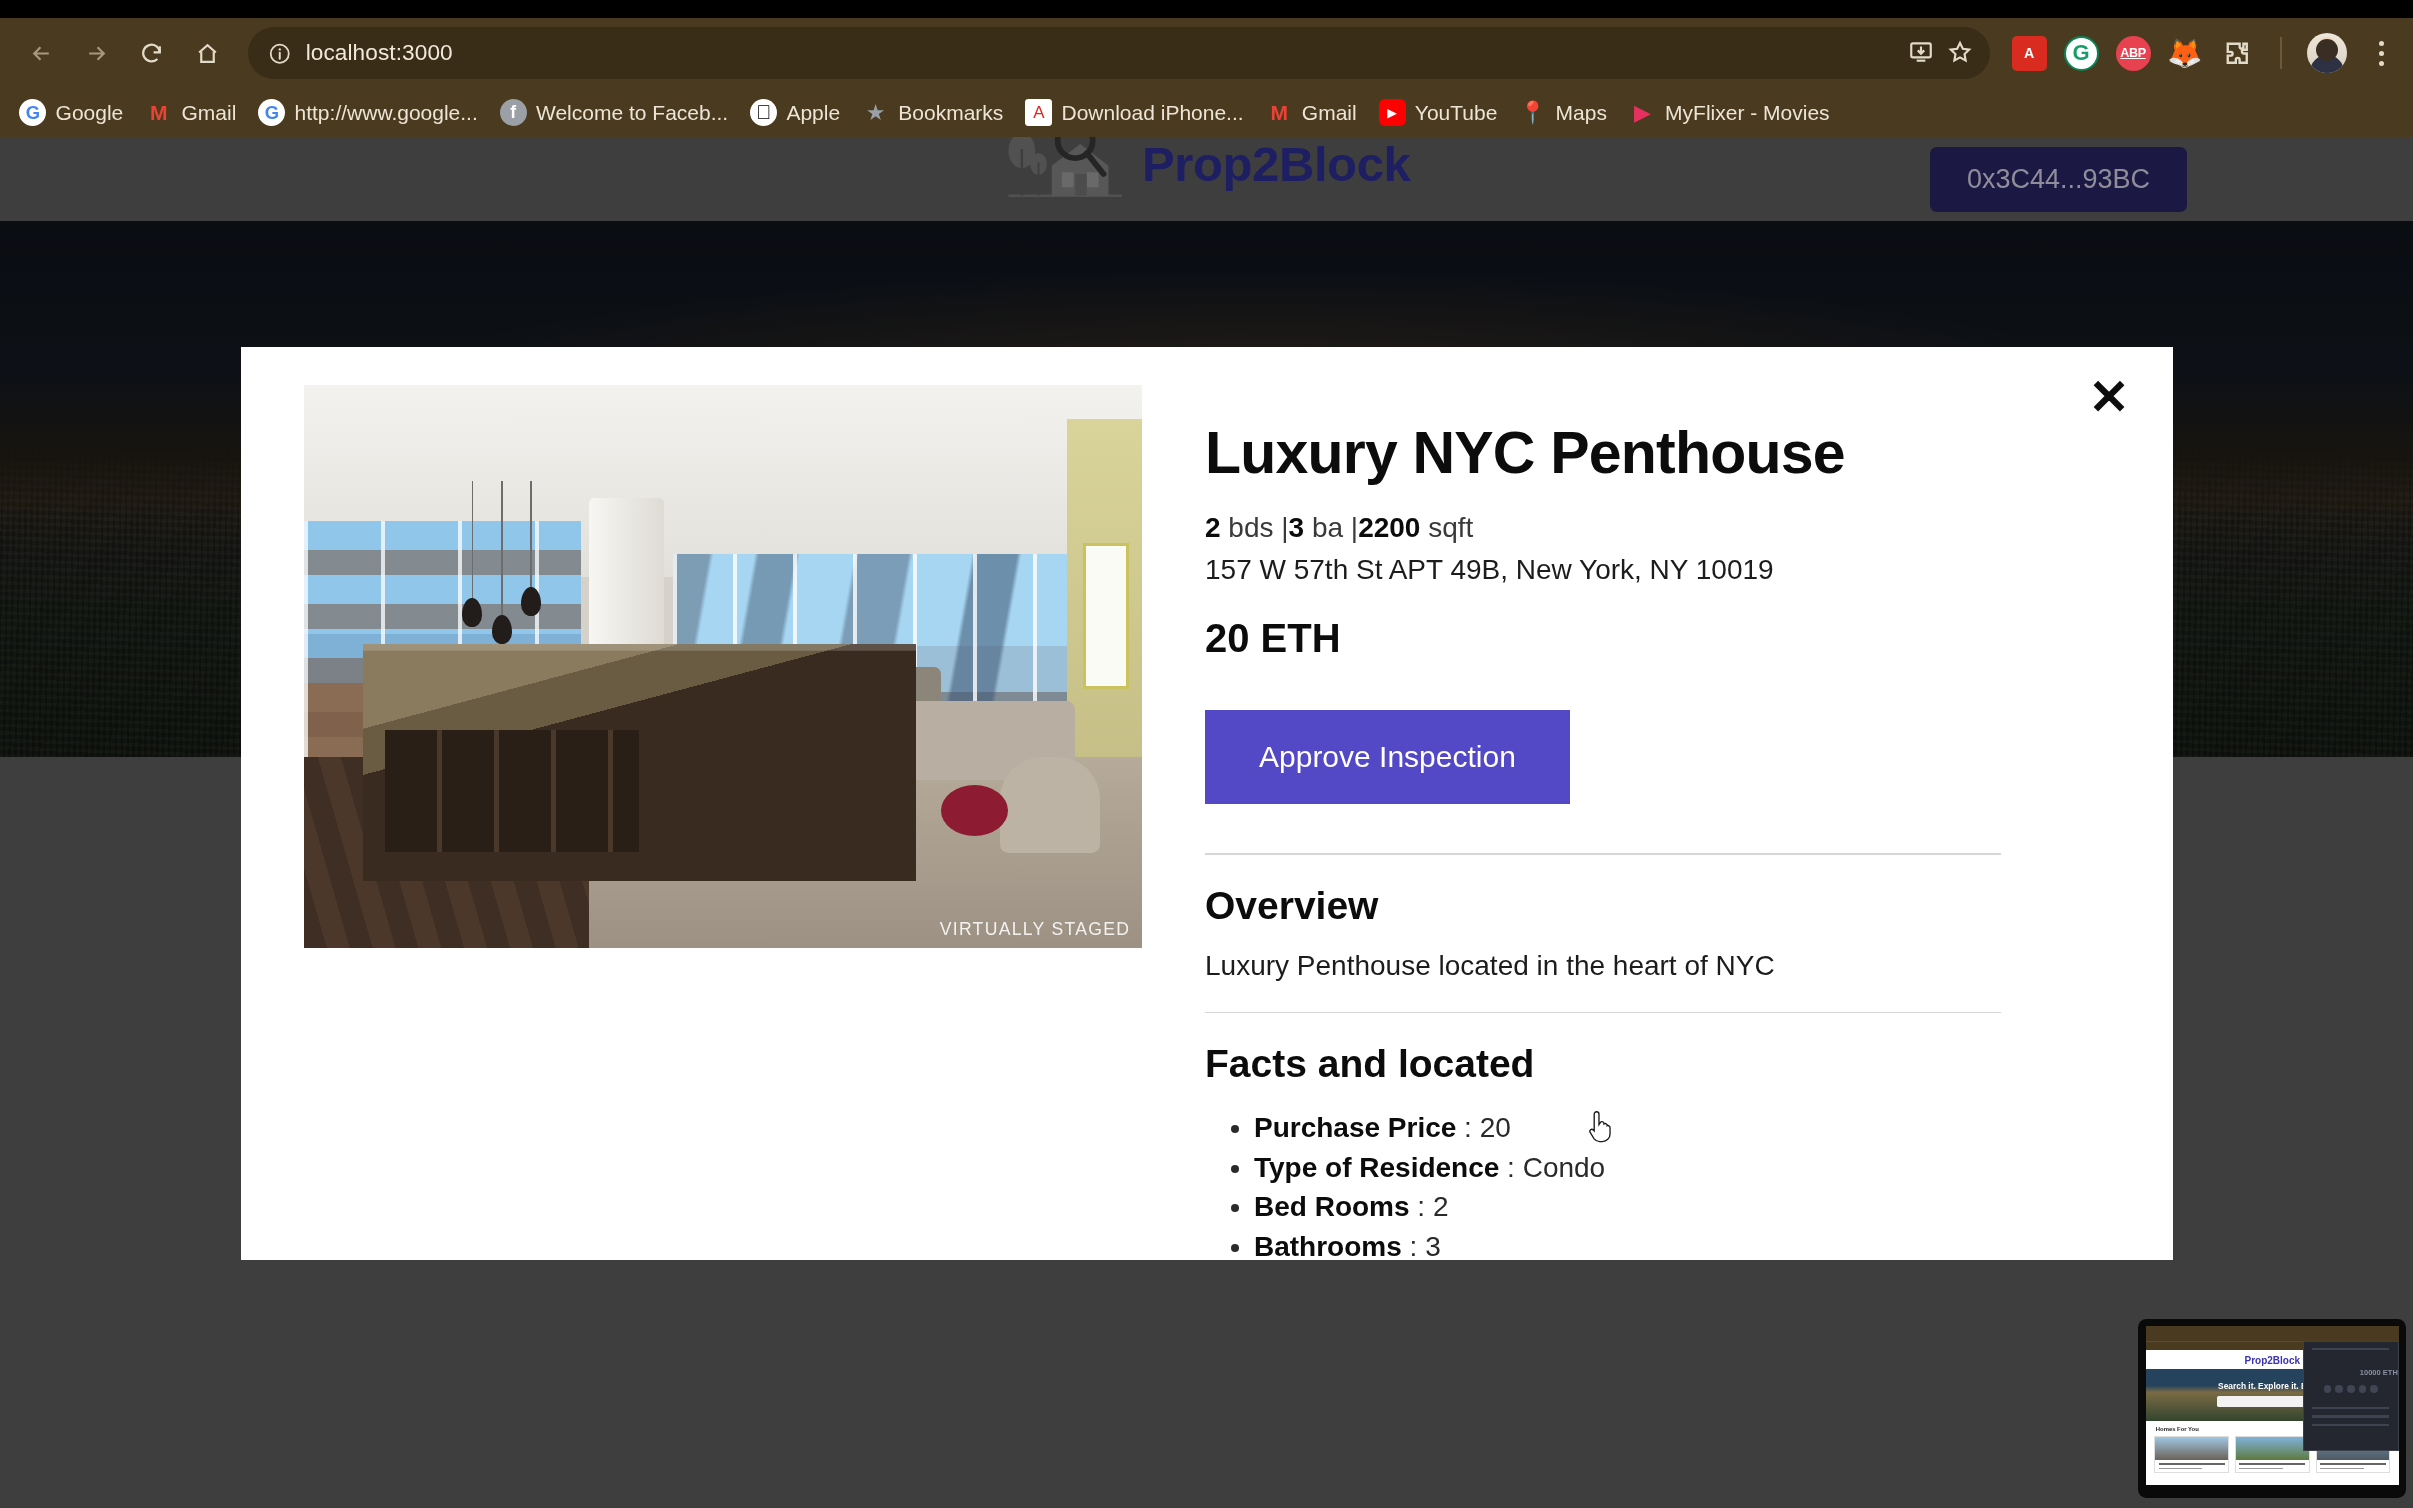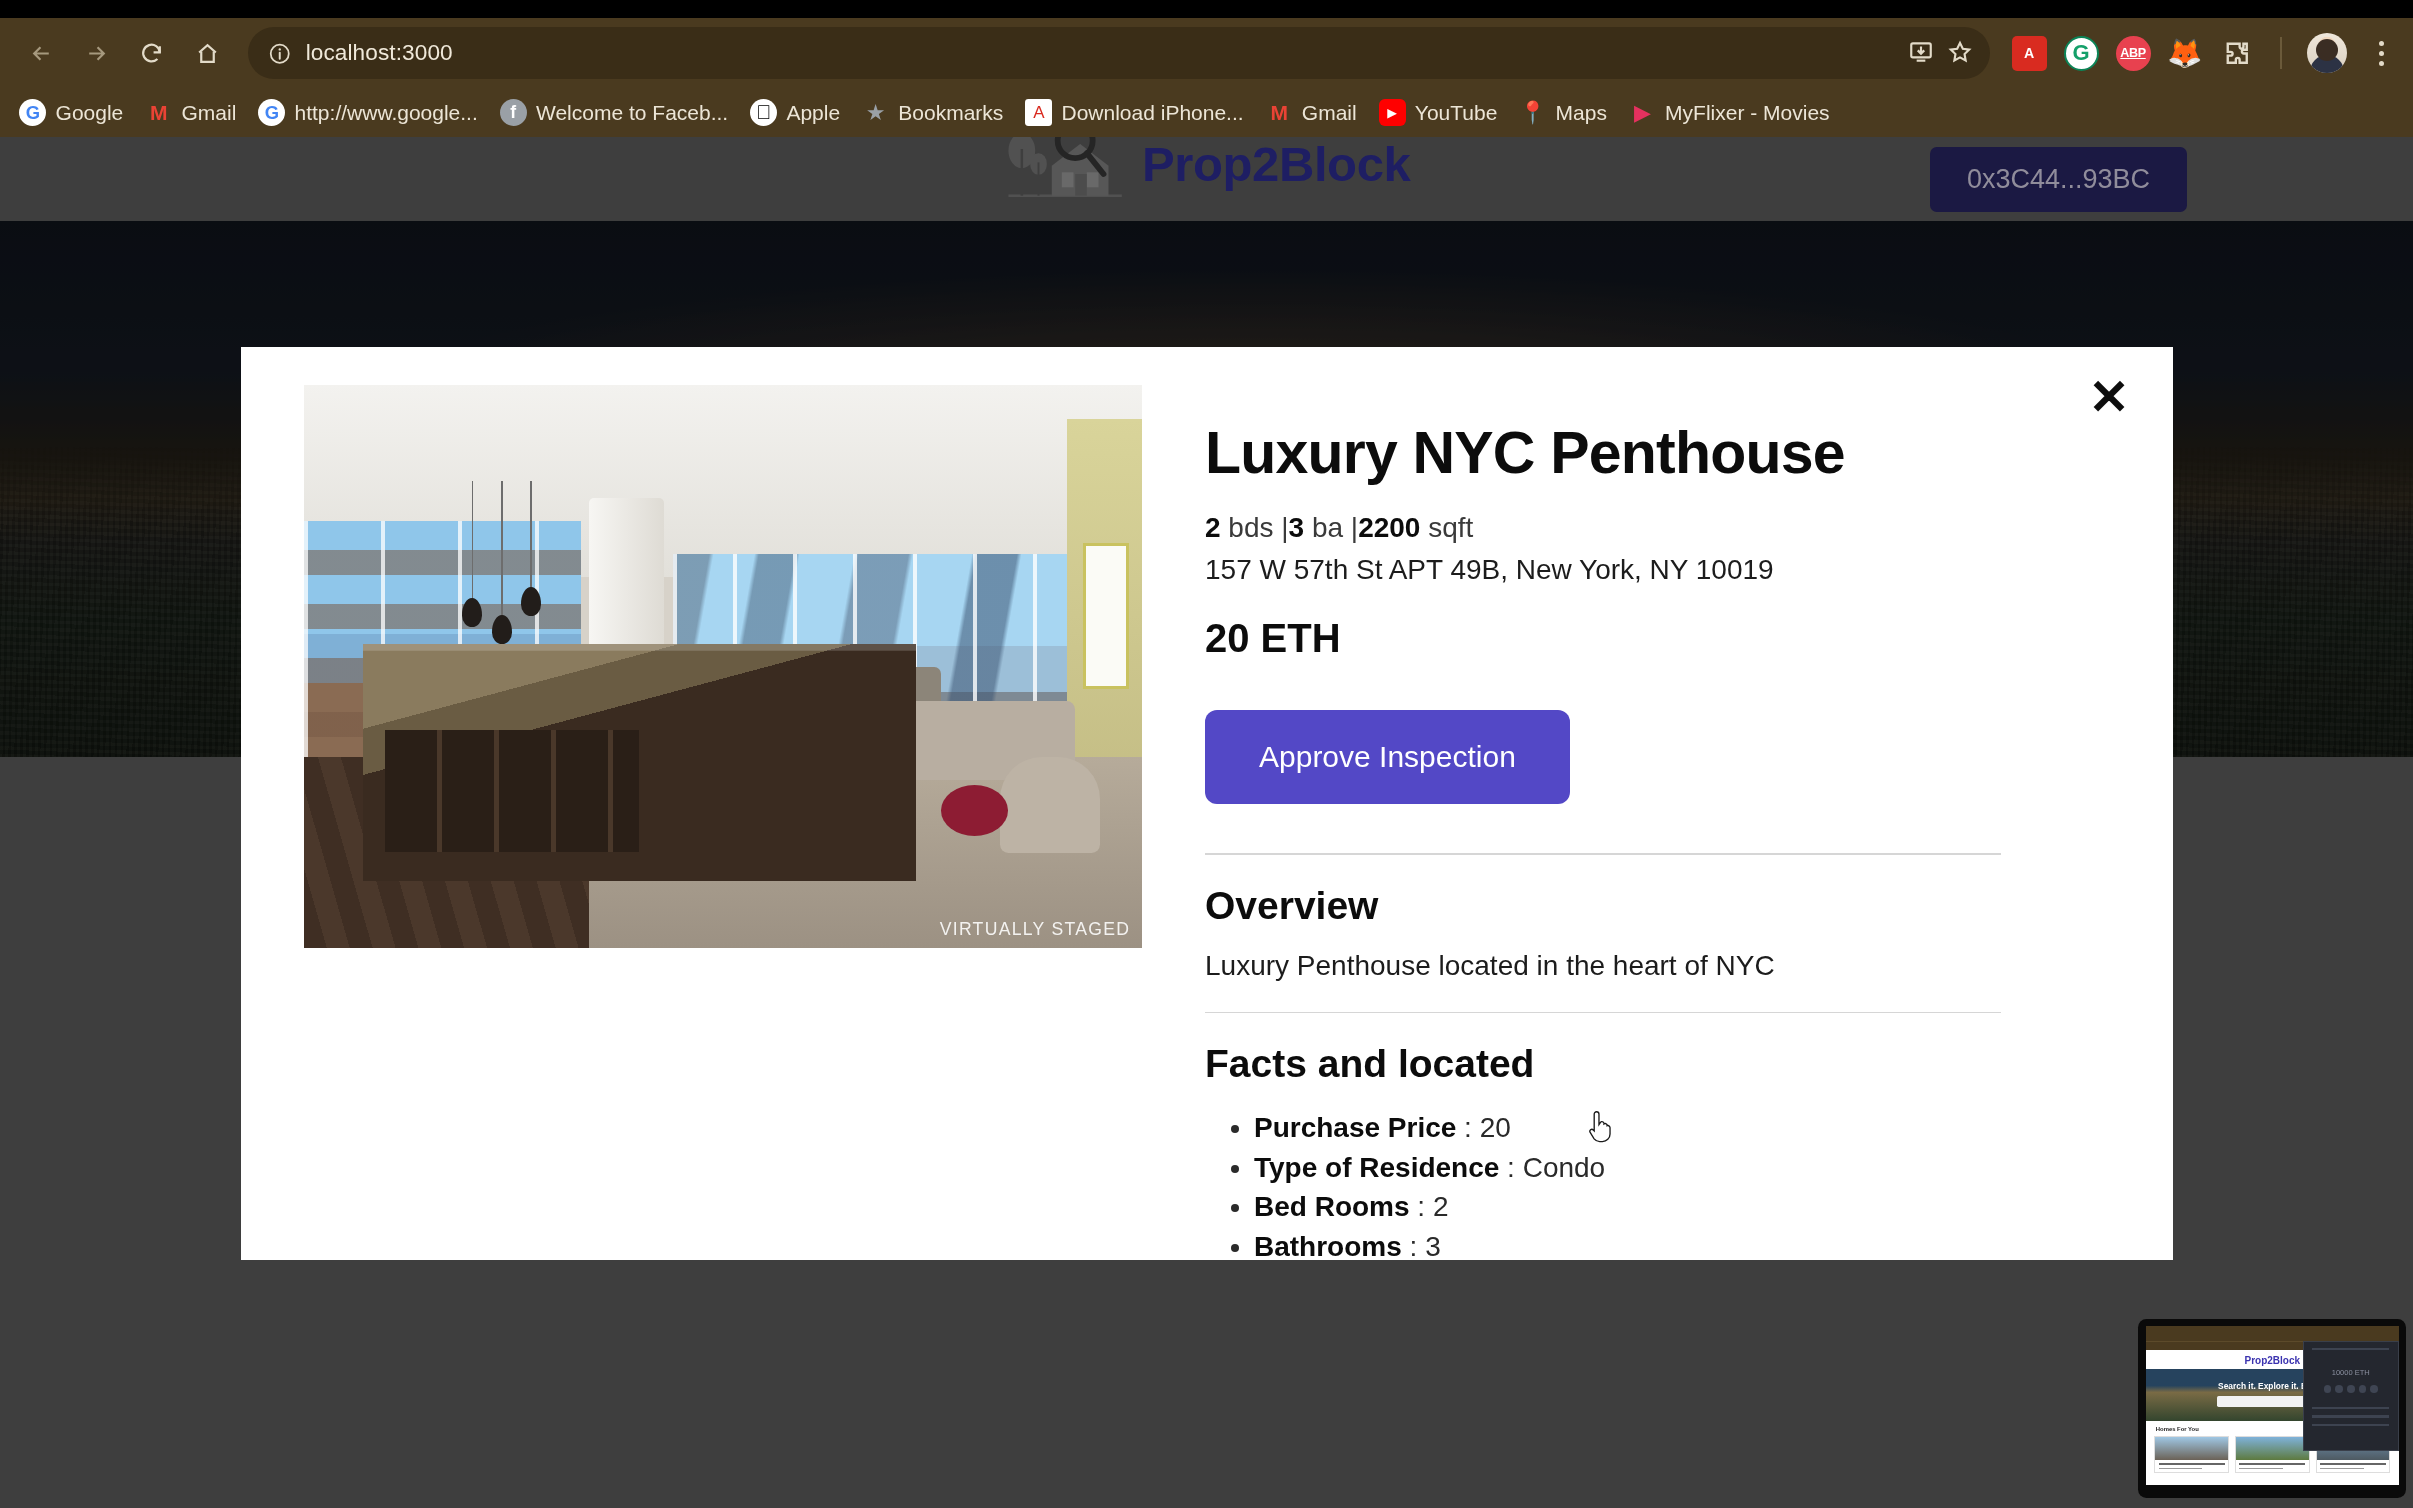--- a/index.html
+++ b/index.html
@@ -193,21 +193,21 @@
   }
 
   .modal-right { flex: 1; padding: 72px 57px 0 0; }
   .prop-title { font-size: 59px; font-weight: 800; color: #0c0c0c; letter-spacing: -0.8px; margin-bottom: 25px; }
   .prop-specs { font-size: 28px; color: #3a3a3a; margin-bottom: 10px; }
   .prop-specs b { color: #0c0c0c; font-weight: 800; }
   .prop-addr { font-size: 28px; color: #1c1c1c; margin-bottom: 30px; }
   .prop-price { font-size: 40px; font-weight: 800; color: #0c0c0c; margin-bottom: 49px; }
   .approve-btn {
     background: #5348c6; color: #fff; border: none; font-size: 30px;
-    padding: 30px 54px; border-radius: 12px; cursor: pointer; font-family: "Liberation Sans", sans-serif;
+    padding: 30px 54px; border-radius: 0; cursor: pointer; font-family: "Liberation Sans", sans-serif;
   }
   .hr { height: 1.7px; background: #d6d6d6; margin: 49px 0 0 0; width: 796px; }
   .sec-title { font-size: 39px; font-weight: 800; color: #0c0c0c; margin: 28.5px 0 22px; }
   .sec-body { font-size: 28px; color: #1c1c1c; padding-bottom: 30px; }
   .facts { margin: 0 0 0 49px; }
   .facts li { font-size: 28px; color: #2a2a2a; line-height: 1.42; }
   .facts li b { color: #0c0c0c; font-weight: 700; }
 
   .cursor-hand {
     position: absolute; left: 1348px; top: 763px; width: 28.5px; height: 37px;
@@ -233,21 +233,21 @@
   .pip-c1 { background:linear-gradient(#9fc7e4,#6b6257); }
   .pip-c2 { background:linear-gradient(#7fb2da,#5d7a3f); }
   .pip-c3 { background:linear-gradient(#6f8fae,#4e5a62); }
   .pip-line { height:2.5px; background:#666; margin:2.5px 3.4px; }
   .pip-line.s { width:60%; height:1.7px; background:#999;}
   .pip-mm {
     position:absolute; right:0; top:14.2px; width:38%; height:70%;
     background:#24272f; border:0.8px solid #3a3f4a;
   }
   .pip-mm .b { height:2.5px; background:#3d4350; margin:5.9px 8.4px; }
-  .pip-mm .eth { text-align:center; color:#8b90a0; font-size:7.5px; font-weight:400; padding-top:11.7px;}
+  .pip-mm .eth { text-align:right; color:#8b90a0; font-size:7.5px; font-weight:700; padding-top:11.7px;}
   .pip-mm .dots { display:flex; justify-content:center; gap:4.2px; padding:8.4px 0;}
   .pip-mm .dots i { width:7.5px; height:7.5px; border-radius:50%; background:#3f4553; display:block;}
 </style>
 </head>
 <body>
 
 <div class="browser-top-black"></div>
 
 <div class="browser-chrome">
 

